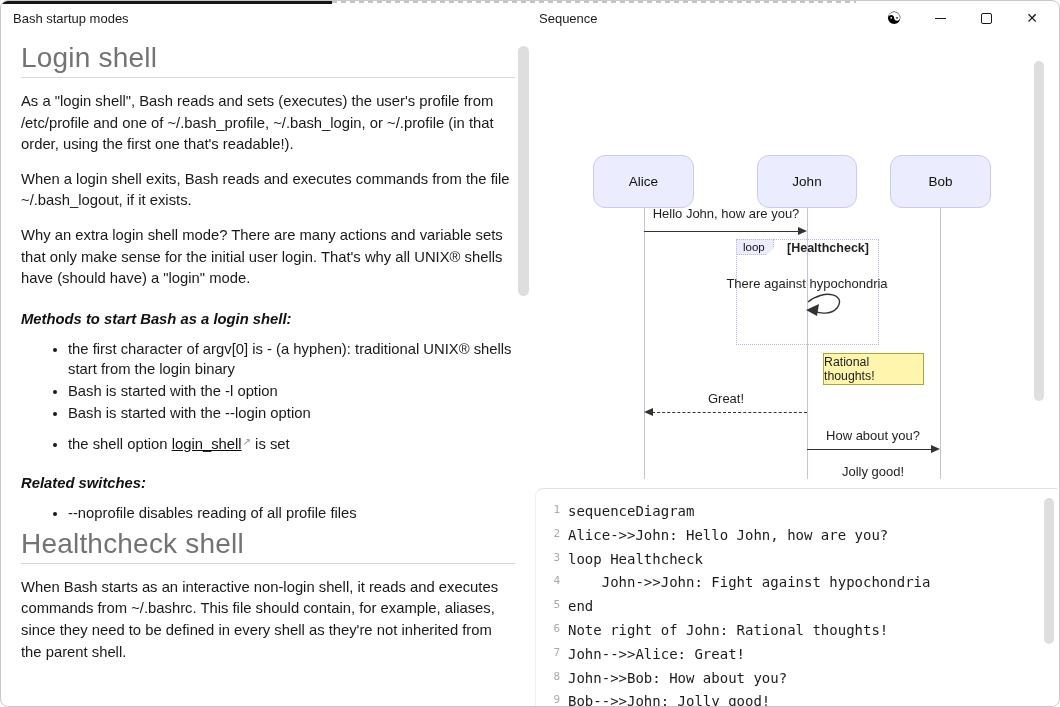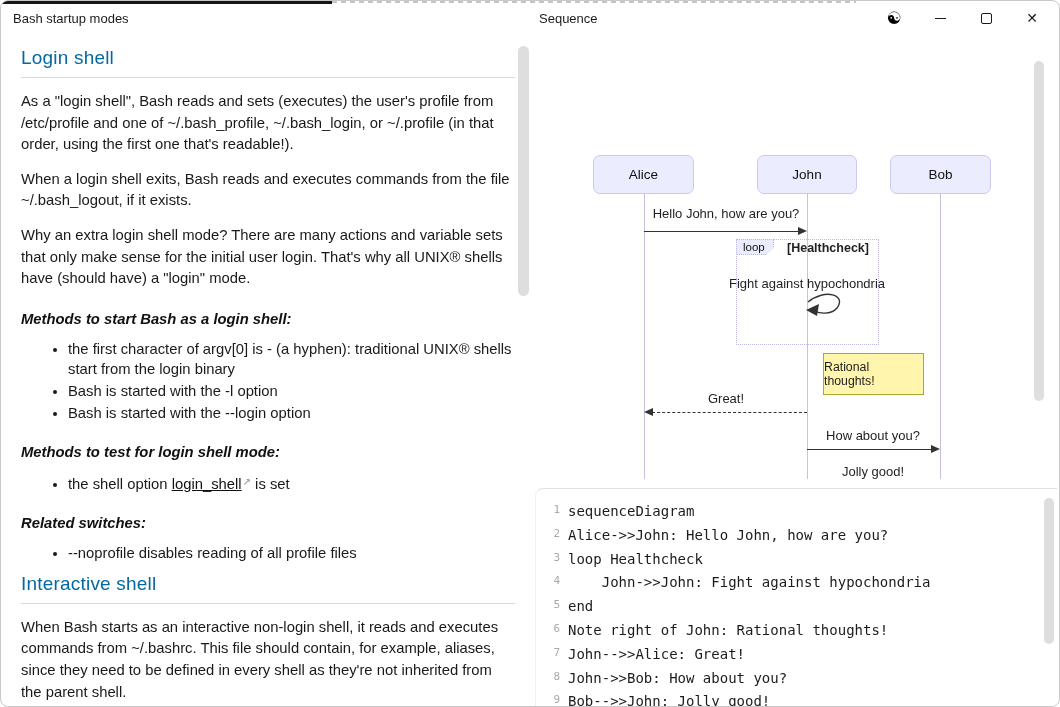--- a/index.html
+++ b/index.html
@@ -10,21 +10,21 @@
 
   
   .strip-black { position:absolute; left:0; top:0; width:331px; height:3px; background:#161616; }
   .strip-dash  { position:absolute; left:331px; top:0; width:524px; height:2px;
                  background:repeating-linear-gradient(90deg,#c4c4c4 0 5px,#ffffff 5px 9px); }
 
   
   .left-pane { position:absolute; left:0; top:0; width:531px; height:707px; overflow:hidden; }
   .pane-title { position:absolute; left:12px; top:10px; font-size:13px; color:#1b1b1b; }
   .doc { position:absolute; left:20px; top:36px; width:494px; }
-  .doc h2 { font-size:19px; font-weight:400; color:#0369a1; letter-spacing:.2px;
+  .doc h2 { font-size:28px; font-weight:400; color:#737373; letter-spacing:.2px;
             border-bottom:1px solid #d9d9d9; padding-bottom:6px; margin:8px 0 4px; line-height:26px; }
   .doc p { font-size:14.8px; line-height:21.6px; color:#191919; margin:13px 0; }
   .doc h4 { font-size:14.8px; font-style:italic; font-weight:700; color:#111; margin:18px 0 0; line-height:22px; }
   .doc ul { margin:9px 0 0; padding-left:27px; }
   .doc li { font-size:14.8px; line-height:20px; margin-bottom:2px;margin-left:20px; }
   .doc-link { color:#111; text-decoration:underline; cursor:pointer; }
   .ext-icon { color:#8a8a8a; font-size:10px; vertical-align:4px; margin-left:1px; }
   .left-scrollbar { position:absolute; left:517px; top:45px; width:11px; height:250px;
                     background:#dedede; border-radius:6px; }
 
@@ -34,38 +34,38 @@
   .controls { position:absolute; right:6px; top:2px; display:flex; height:30px; }
   .ctrl { width:46px; height:30px; display:flex; align-items:center; justify-content:center; cursor:pointer; }
   .theme-glyph { font-size:17px; line-height:1; color:#000; }
   .min-bar { width:11px; height:1px; background:#1a1a1a; }
   .max-box { width:11px; height:11px; border:1.2px solid #1a1a1a; border-radius:2px; }
   .close-glyph { font-size:14px; color:#1a1a1a; }
 
   
   .diagram { position:absolute; left:0; top:40px; width:505px; height:438px; overflow:hidden;
              font-size:13px; color:#222; }
-  .actor-box { position:absolute; height:39px; background:#ECECFF; border:1px solid #c9c9f2;
-               border-radius:7px; display:flex; align-items:center; justify-content:center;
+  .actor-box { position:absolute; height:53px; background:#ECECFF; border:1px solid #c9c9f2;
+               border-radius:12px; display:flex; align-items:center; justify-content:center;
                font-size:13.5px; color:#111; }
   .lifeline { position:absolute; width:1px; background:#c3c3de; }
   .msg-label { position:absolute; transform:translateX(-50%); white-space:nowrap; font-size:13px; color:#1f1f1f; }
   .msg-line { position:absolute; height:0; border-top:1px solid #333; }
   .msg-line.dashed { border-top-style:dashed; }
   .ah-right { position:absolute; width:0; height:0; border-left:9px solid #333;
               border-top:4px solid transparent; border-bottom:4px solid transparent; }
   .ah-left  { position:absolute; width:0; height:0; border-right:9px solid #333;
               border-top:4px solid transparent; border-bottom:4px solid transparent; }
   .loop-box { position:absolute; left:205px; top:198px; width:143px; height:106px;
               border:1.5px dotted #b9b9e2; }
   .loop-tab { position:absolute; left:-1px; top:-1px; width:38px; height:16px; background:#ECECFF;
               border:1px dotted #b9b9e2; font-size:11.5px; color:#111; padding-left:6px; line-height:14px;
               clip-path:polygon(0 0,100% 0,100% 55%,80% 100%,0 100%); }
   .loop-cond { position:absolute; left:50px; top:1px; font-size:12.5px; font-weight:700; color:#1f1f1f; }
-  .note-box { position:absolute; left:292px; top:312px; width:101px; height:42px; background:#fff5ad;
+  .note-box { position:absolute; left:292px; top:312px; width:101px; height:32px; background:#fff5ad;
               border:1px solid #a8a833; display:flex; align-items:center; justify-content:center;
               font-size:12.3px; color:#222; }
   .diagram-scrollbar { position:absolute; left:503px; top:60px; width:10px; height:340px;
                        background:#dedede; border-radius:5px; }
 
   
   .code-pane { position:absolute; left:4px; right:4px; top:487px; bottom:0;
                border-top:1px solid #e2e2e2; border-left:1px solid #f0f0f0; border-radius:8px 0 0 0;
                overflow:hidden; padding-top:11px; background:#fff; }
   .code-line { display:flex; line-height:23.8px; }
@@ -88,29 +88,28 @@
       <h2>Login shell</h2>
       <p>As a "login shell", Bash reads and sets (executes) the user's profile from /etc/profile and one of ~/.bash_profile, ~/.bash_login, or ~/.profile (in that order, using the first one that's readable!).</p>
       <p>When a login shell exits, Bash reads and executes commands from the file ~/.bash_logout, if it exists.</p>
       <p>Why an extra login shell mode? There are many actions and variable sets that only make sense for the initial user login. That's why all UNIX® shells have (should have) a "login" mode.</p>
       <h4>Methods to start Bash as a login shell:</h4>
       <ul>
         <li>the first character of argv[0] is - (a hyphen): traditional UNIX® shells start from the login binary</li>
         <li>Bash is started with the -l option</li>
         <li>Bash is started with the --login option</li>
       </ul>
-      <h4>Methods to test for login shell mode:</h4>
       <ul>
         <li><span>the shell option </span><span class="doc-link">login_shell</span><span class="ext-icon">↗</span><span> is set</span></li>
       </ul>
       <h4>Related switches:</h4>
       <ul>
         <li>--noprofile disables reading of all profile files</li>
       </ul>
-      <h2>Interactive shell</h2>
+      <h2>Healthcheck shell</h2>
       <p>When Bash starts as an interactive non-login shell, it reads and executes commands from ~/.bashrc. This file should contain, for example, aliases, since they need to be defined in every shell as they're not inherited from the parent shell.</p>
     </div>
     <div class="left-scrollbar"></div>
   </div>
 
   <div class="right-pane">
     <div class="right-title">Sequence</div>
 
     <div class="controls">
       <div class="ctrl">
@@ -138,21 +137,21 @@
       <div class="actor-box" style="left:226px; top:114px; width:100px;">John</div>
 
       <div class="msg-label" style="left:195px; top:165px;">Hello John, how are you?</div>
       <div class="msg-line" style="left:113px; top:190px; width:155px;"></div>
       <div class="ah-right" style="left:267px; top:186px;"></div>
 
       <div class="loop-box">
         <div class="loop-tab">loop</div>
         <div class="loop-cond">[Healthcheck]</div>
       </div>
-      <div class="msg-label" style="left:276px; top:235px;">Fight against hypochondria</div>
+      <div class="msg-label" style="left:276px; top:235px;">There against hypochondria</div>
       <svg style="position:absolute; left:270px; top:252px;" width="48" height="28">
         <path d="M7,9 C24,-5 46,2 36,15 C30,22 18,21 12,17" fill="none" stroke="#333" stroke-width="1.4"></path>
         <polygon points="5,17 18,11 16,23" fill="#333"></polygon>
       </svg>
 
       <div class="note-box">Rational thoughts!</div>
 
       <div class="msg-label" style="left:195px; top:350px;">Great!</div>
       <div class="msg-line dashed" style="left:121px; top:371px; width:155px;"></div>
       <div class="ah-left" style="left:113px; top:367px;"></div>

